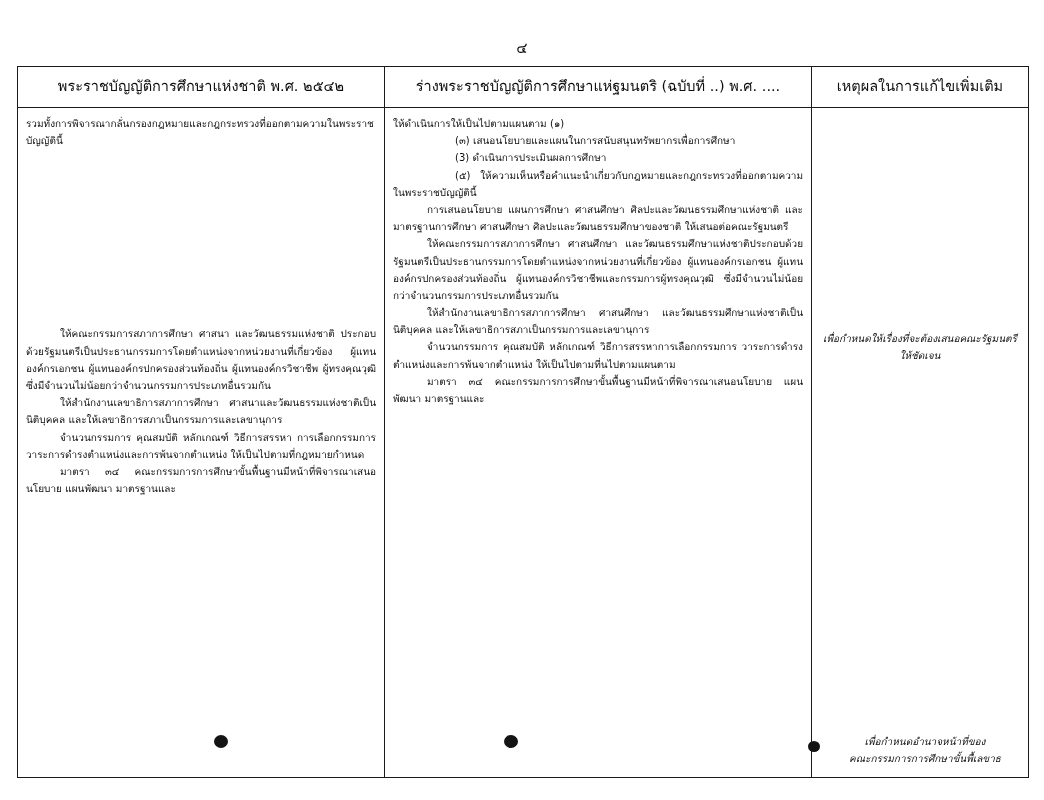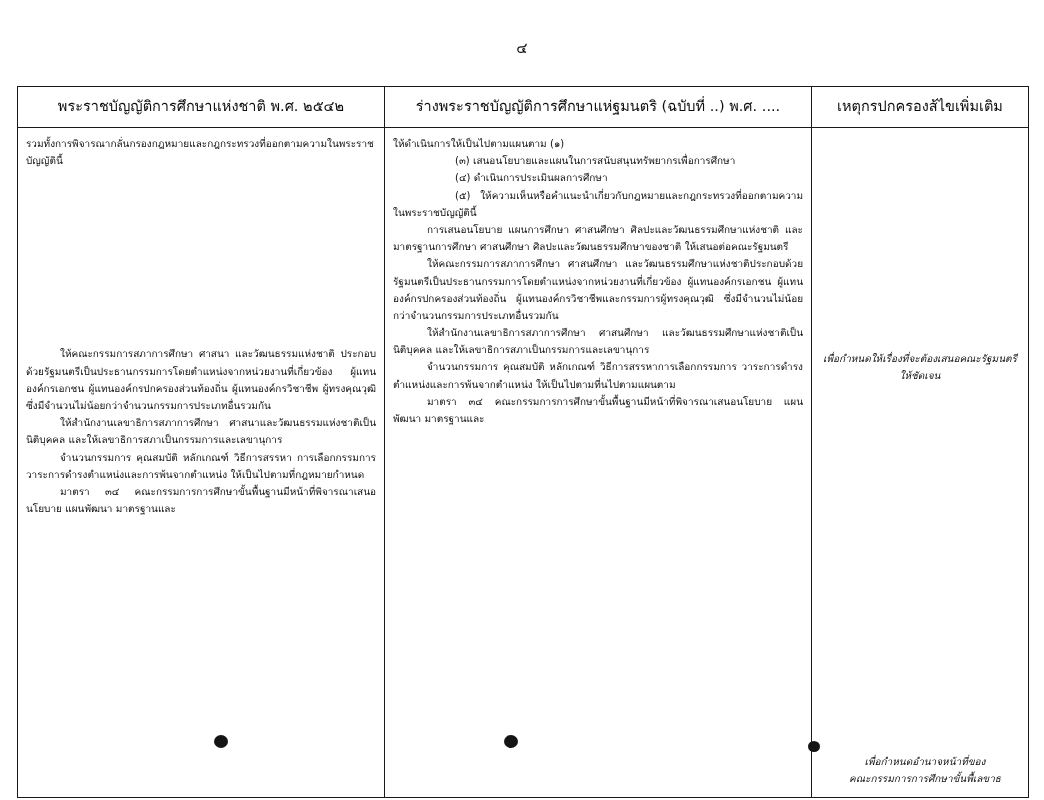--- a/index.html
+++ b/index.html
@@ -36,21 +36,20 @@
     position: absolute;
     top: 66px;
     left: 17px;
     width: 1011px;
     height: 712px;
     border-collapse: collapse;
     table-layout: fixed;
   }
   table.doc-table, table.doc-table th, table.doc-table td {
     border: 1.4px solid #1a1a1a;
-    margin-top: 20px;
   }
   table.doc-table th {
     font-weight: normal;
     font-size: 14.5px;
     text-align: center;
     padding: 9px 6px 10px 6px;
     vertical-align: middle;
     line-height: 1.45;
   }
   table.doc-table td {
@@ -118,39 +117,39 @@
   <table class="doc-table">
     <colgroup>
       <col class="c1">
         <col class="c2">
         <col class="c3">
     </colgroup>
     <thead>
       <tr>
         <th>พระราชบัญญัติการศึกษาแห่งชาติ พ.ศ. ๒๕๔๒</th>
         <th>ร่างพระราชบัญญัติการศึกษาแห่ฐมนตริ (ฉบับที่ ..) พ.ศ. ....</th>
-        <th>เหตุกรปกครองส้ไขเพิ่มเติม</th>
+        <th>เหตุผลในการแก้ไขเพิ่มเติม</th>
       </tr>
     </thead>
     <tbody>
       <tr>
 
         <td class="cell-body">
           <p class="ind0">รวมทั้งการพิจารณากลั่นกรองกฎหมายและกฎกระทรวงที่ออกตามความในพระราชบัญญัตินี้</p>
           <div class="gap-lg"></div>
           <p class="ind1">ให้คณะกรรมการสภาการศึกษา ศาสนา และวัฒนธรรมแห่งชาติ ประกอบด้วยรัฐมนตรีเป็นประธานกรรมการโดยตำแหน่งจากหน่วยงานที่เกี่ยวข้อง ผู้แทนองค์กรเอกชน ผู้แทนองค์กรปกครองส่วนท้องถิ่น ผู้แทนองค์กรวิชาชีพ ผู้ทรงคุณวุฒิซึ่งมีจำนวนไม่น้อยกว่าจำนวนกรรมการประเภทอื่นรวมกัน</p>
           <p class="ind1">ให้สำนักงานเลขาธิการสภาการศึกษา ศาสนาและวัฒนธรรมแห่งชาติเป็นนิติบุคคล และให้เลขาธิการสภาเป็นกรรมการและเลขานุการ</p>
           <p class="ind1">จำนวนกรรมการ คุณสมบัติ หลักเกณฑ์ วิธีการสรรหา   การเลือกกรรมการ วาระการดำรงตำแหน่งและการพ้นจากตำแหน่ง ให้เป็นไปตามที่กฎหมายกำหนด</p>
           <p class="ind1">มาตรา ๓๔   คณะกรรมการการศึกษาขั้นพื้นฐานมีหน้าที่พิจารณาเสนอนโยบาย  แผนพัฒนา มาตรฐานและ</p>
         </td>
 
         <td class="cell-body">
           <p class="ind0">ให้ดำเนินการให้เป็นไปตามแผนตาม (๑)</p>
           <p class="ind2">(๓) เสนอนโยบายและแผนในการสนับสนุนทรัพยากรเพื่อการศึกษา</p>
-          <p class="ind2">(๔) ดำเนินการประเมินผลการศึกษา</p>
+          <p class="ind2">(3) ดำเนินการประเมินผลการศึกษา</p>
           <p class="ind2">(๕) ให้ความเห็นหรือคำแนะนำเกี่ยวกับกฎหมายและกฎกระทรวงที่ออกตามความในพระราชบัญญัตินี้</p>
           <p class="ind1">การเสนอนโยบาย แผนการศึกษา ศาสนศึกษา ศิลปะและวัฒนธรรมศึกษาแห่งชาติ และมาตรฐานการศึกษา ศาสนศึกษา ศิลปะและวัฒนธรรมศึกษาของชาติ ให้เสนอต่อคณะรัฐมนตรี</p>
           <p class="ind1">ให้คณะกรรมการสภาการศึกษา ศาสนศึกษา และวัฒนธรรมศึกษาแห่งชาติประกอบด้วย รัฐมนตรีเป็นประธานกรรมการโดยตำแหน่งจากหน่วยงานที่เกี่ยวข้อง ผู้แทนองค์กรเอกชน ผู้แทนองค์กรปกครองส่วนท้องถิ่น ผู้แทนองค์กรวิชาชีพและกรรมการผู้ทรงคุณวุฒิ ซึ่งมีจำนวนไม่น้อยกว่าจำนวนกรรมการประเภทอื่นรวมกัน</p>
           <p class="ind1">ให้สำนักงานเลขาธิการสภาการศึกษา ศาสนศึกษา และวัฒนธรรมศึกษาแห่งชาติเป็นนิติบุคคล และให้เลขาธิการสภาเป็นกรรมการและเลขานุการ</p>
           <p class="ind1">จำนวนกรรมการ  คุณสมบัติ  หลักเกณฑ์  วิธีการสรรหาการเลือกกรรมการ วาระการดำรงตำแหน่งและการพ้นจากตำแหน่ง ให้เป็นไปตามที่นไปตามแผนตาม</p>
           <p class="ind1">มาตรา ๓๔  คณะกรรมการการศึกษาขั้นพื้นฐานมีหน้าที่พิจารณาเสนอนโยบาย แผนพัฒนา  มาตรฐานและ</p>
         </td>
 
         <td class="reason-cell">
           <div class="reason-top">เพื่อกำหนดให้เรื่องที่จะต้องเสนอคณะรัฐมนตรีให้ชัดเจน</div>

